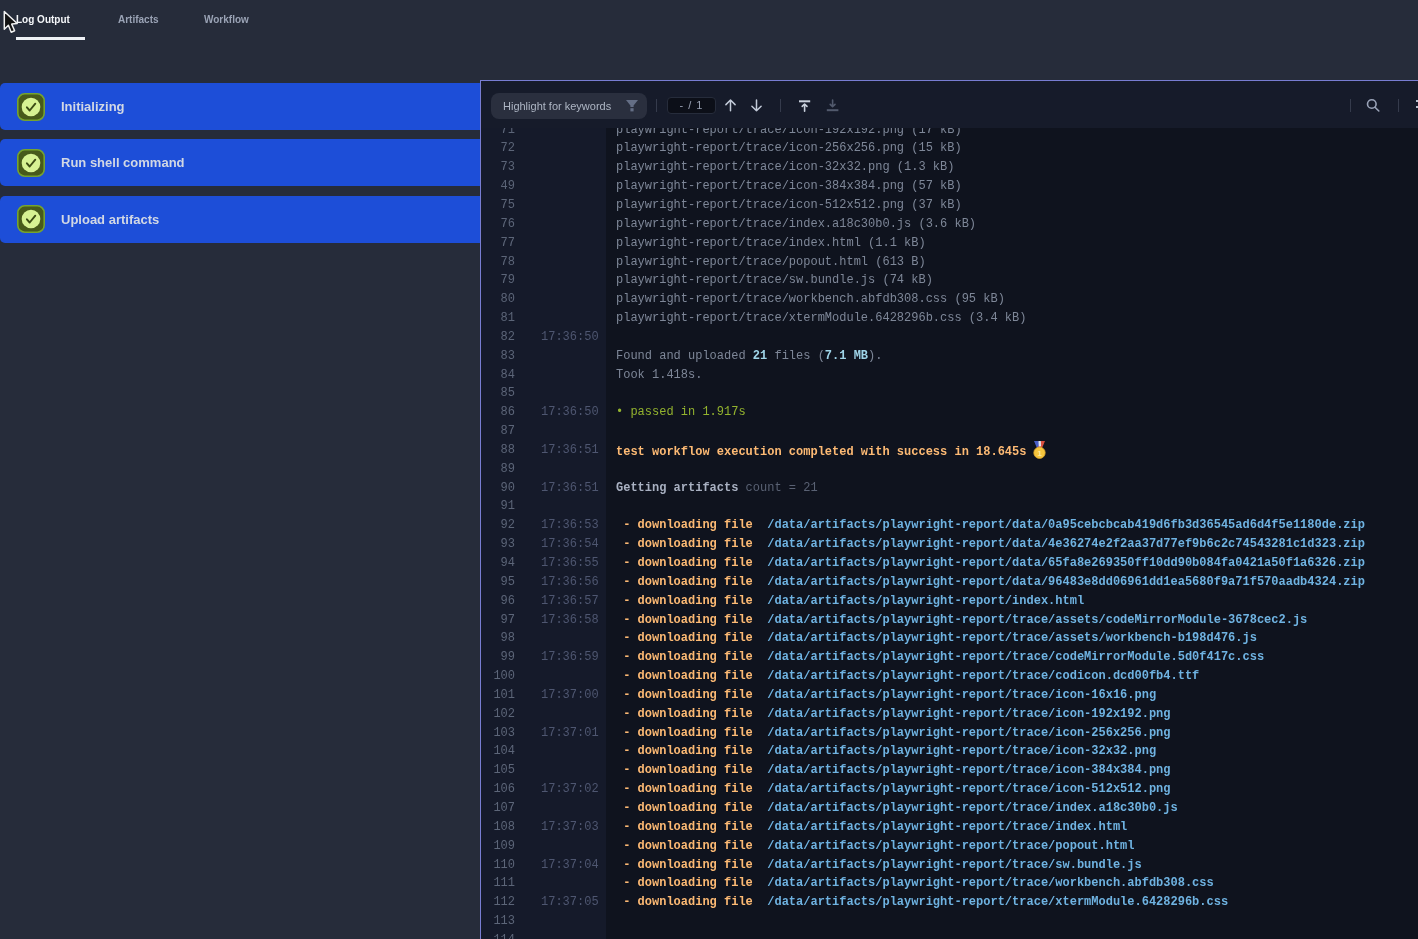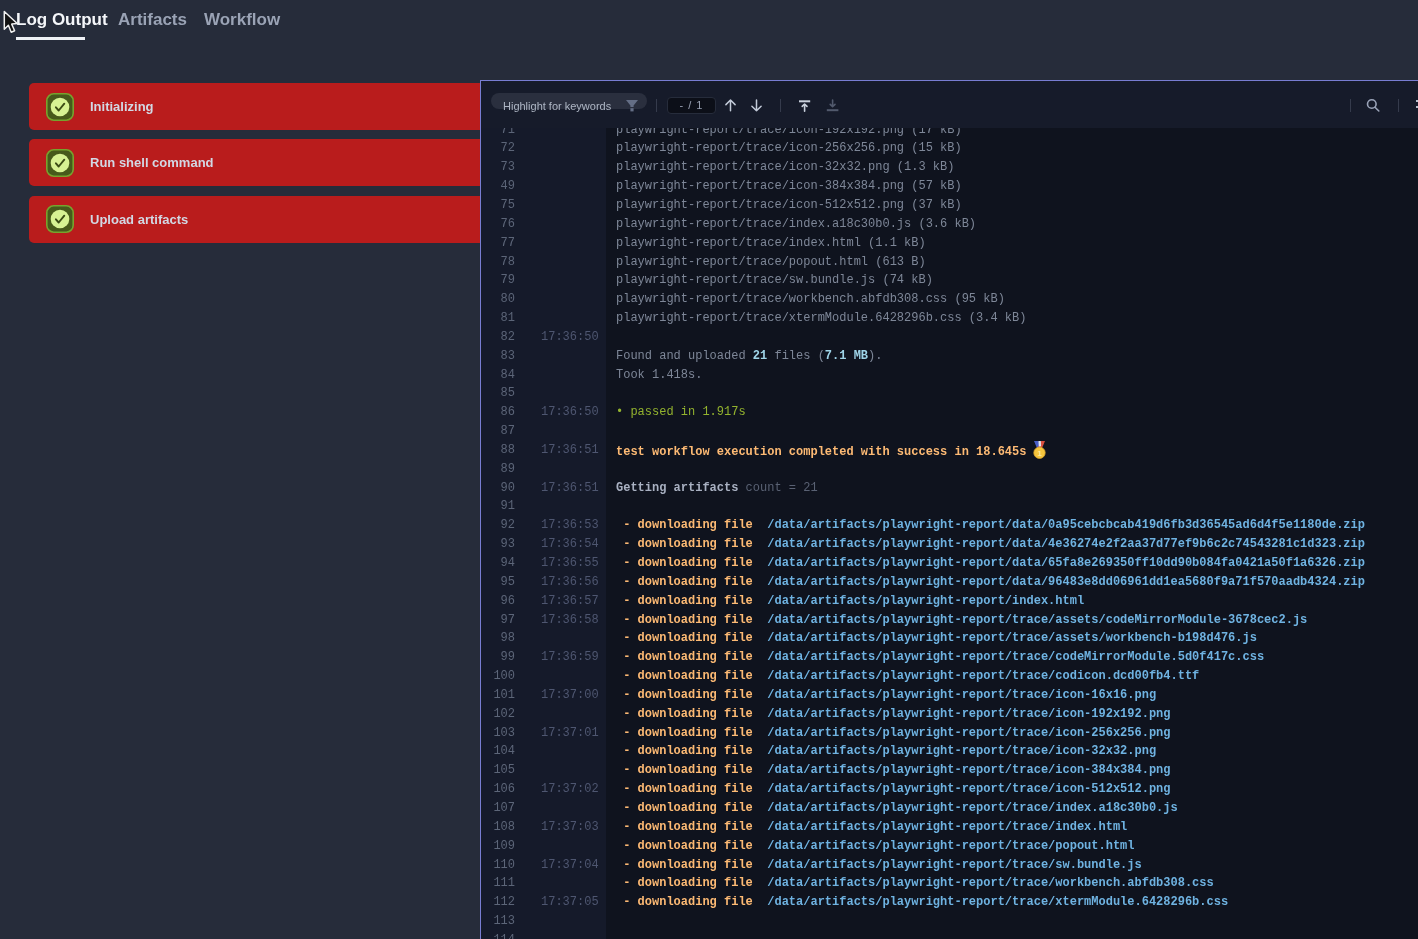--- a/index.html
+++ b/index.html
@@ -1,35 +1,35 @@
 <!DOCTYPE html>
 <html><head>
 <meta charset="utf-8">
 <style>
 * { margin:0; padding:0; box-sizing:border-box; }
 html,body { width:1418px; height:939px; overflow:hidden; background:#262c3a; font-family:"Liberation Sans",sans-serif; }
 
 
-.tab { position:absolute; top:12px; font-size:17px; line-height:16px; color:#9aa3b5; font-weight:700; }
+.tab { position:absolute; top:12px; font-size:10px; line-height:16px; color:#9aa3b5; font-weight:700; }
 .tab.active { color:#f4f6f9; }
 .underline { position:absolute; left:16px; top:37px; width:69px; height:2.5px; background:#eef1f5; }
 
 
 .cursor { position:absolute; left:3px; top:10px; z-index:50; }
 
 
-.card { position:absolute; left:29px; width:534px; height:47px; background:#b91c1c; border-radius:5px; }
+.card { position:absolute; left:0; width:534px; height:47px; background:#1d4ed8; border-radius:5px; }
 .card .ic { position:absolute; left:17px; top:9.5px; }
 .card .nm { position:absolute; left:61px; top:0; line-height:47px; font-size:13px; font-weight:700; color:#d2d8e4; }
 .card .dur { position:absolute; right:16px; top:0; line-height:47px; font-size:12px; font-weight:700; color:#bcc3d2; }
 
 
 .panel { position:absolute; left:480px; top:80px; width:950px; height:880px; background:#0f131e; border:1px solid #787dd2; }
 .toolbar { position:absolute; left:0; top:0; width:100%; height:47px; background:#161b2a; }
-.kwbtn { position:absolute; left:10px; top:12px; width:156px; height:16px; background:#2a2f3e; border-radius:8px; }
+.kwbtn { position:absolute; left:10px; top:12px; width:156px; height:26px; background:#2a2f3e; border-radius:8px; }
 .kwbtn .lbl { position:absolute; left:12px; top:0; line-height:26px; font-size:11px; color:#aeb6c4; }
 .vdiv { position:absolute; top:18px; width:1px; height:13px; background:#353b4c; }
 .counter { position:absolute; left:186px; top:16px; width:49px; height:17px; background:#0c0f18; border:1px solid #262c3b; border-radius:4px; color:#99a1b3; font-size:11px; letter-spacing:1px; line-height:15px; text-align:center; }
 .tbi { position:absolute; top:16px; }
 
 
 .logbody { position:absolute; left:0; top:47px; width:100%; height:832px; overflow:hidden; }
 .gutter { position:absolute; left:0; top:0; width:125px; height:100%; background:#151a2a; }
 .rows { position:absolute; left:0; top:-7.4px; width:100%; font-family:"Liberation Mono",monospace; font-size:12px; }
 .row { position:relative; height:18.85px; line-height:18.85px; }

